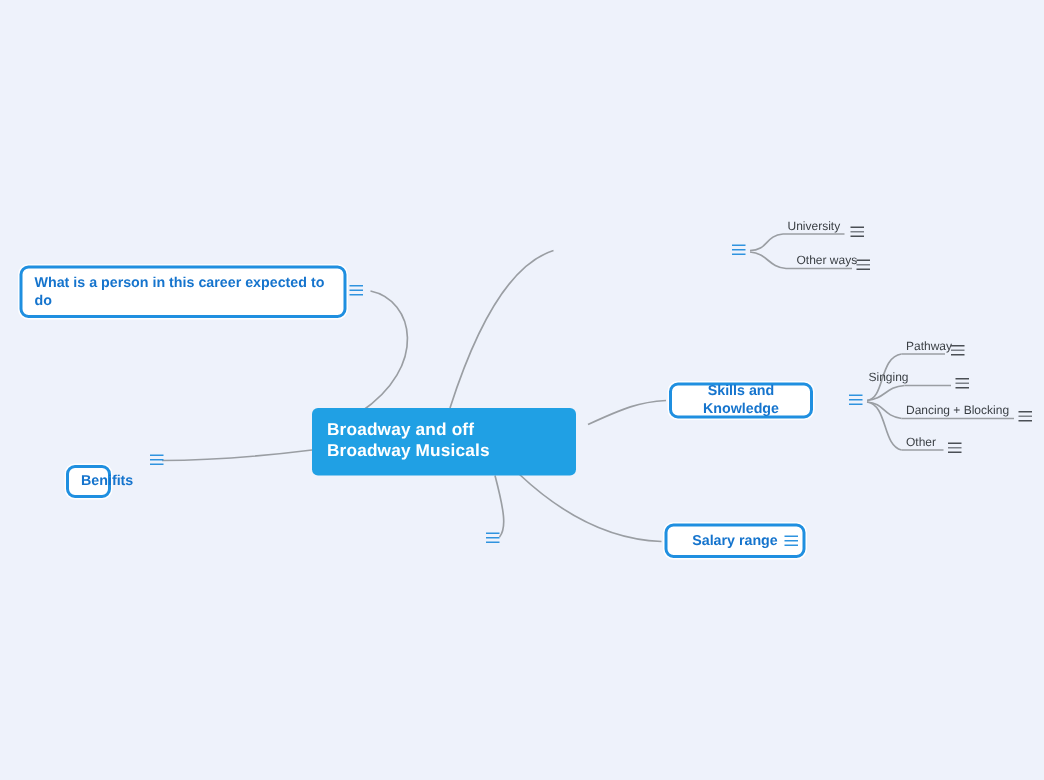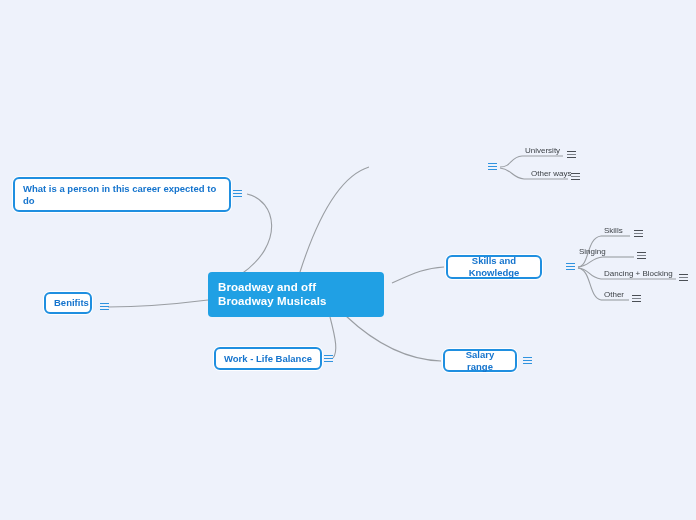--- a/index.html
+++ b/index.html
@@ -189,21 +189,21 @@
   <div class="branch-node centered" style="left:446px; top:255px; width:96px; height:24px;">
     <span class="branch-label">Skills and Knowledge</span>
   </div>
   <div class="toggle-icon" style="left:566px; top:262px;">
     <i></i>
       <i></i>
       <i></i>
   </div>
 
   <div class="leaf-node" style="left:601px; top:225px; height:12px;">
-    <span class="leaf-label">Skills</span>
+    <span class="leaf-label">Pathway</span>
   </div>
   <div class="toggle-icon dark" style="left:634px; top:229px;">
     <i></i>
       <i></i>
       <i></i>
   </div>
 
   <div class="leaf-node" style="left:576px; top:246px; height:12px;">
     <span class="leaf-label">Singing</span>
   </div>
@@ -224,39 +224,36 @@
 
   <div class="leaf-node" style="left:601px; top:289px; height:12px;">
     <span class="leaf-label">Other</span>
   </div>
   <div class="toggle-icon dark" style="left:632px; top:294px;">
     <i></i>
       <i></i>
       <i></i>
   </div>
 
-  <div class="branch-node centered" style="left:44px; top:292px; width:48px; height:22px;">
+  <div class="branch-node centered" style="left:44px; top:310px; width:30px; height:22px;">
     <span class="branch-label">Benifits</span>
   </div>
   <div class="toggle-icon" style="left:100px; top:302px;">
     <i></i>
       <i></i>
       <i></i>
   </div>
 
-  <div class="branch-node centered" style="left:214px; top:347px; width:108px; height:23px;">
-    <span class="branch-label">Work - Life Balance</span>
-  </div>
   <div class="toggle-icon" style="left:324px; top:354px;">
     <i></i>
       <i></i>
       <i></i>
   </div>
 
-  <div class="branch-node centered" style="left:443px; top:349px; width:74px; height:23px;">
+  <div class="branch-node centered" style="left:443px; top:349px; width:94px; height:23px;">
     <span class="branch-label">Salary range</span>
   </div>
   <div class="toggle-icon" style="left:523px; top:356px;">
     <i></i>
       <i></i>
       <i></i>
   </div>
 
 </div>
 

